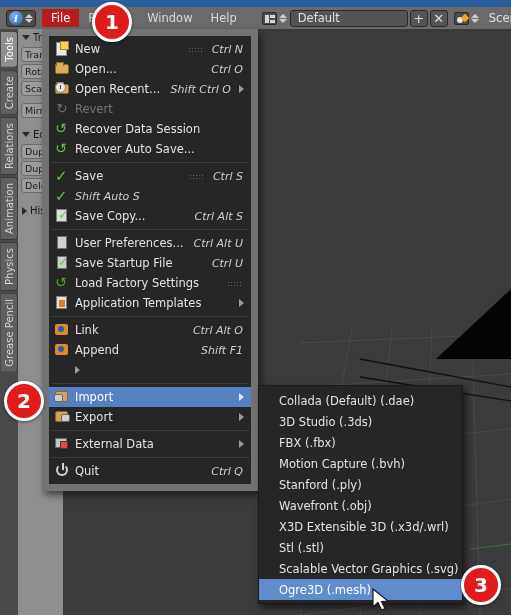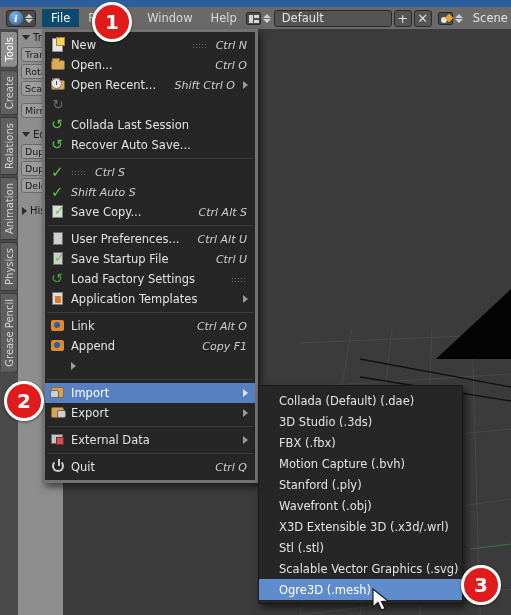--- a/index.html
+++ b/index.html
@@ -40,24 +40,24 @@
     display: block; width: 0; height: 0; border-left: 4px solid transparent;
     border-right: 4px solid transparent;
   }
   .spin i.up { border-bottom: 4px solid #cfcfcf; margin-bottom: 1px; }
   .spin i.dn { border-top: 4px solid #cfcfcf; }
 
   .menu-label {
     font-size: 11.5px; color: #d8d8d8; padding: 2px 9px; height: 18px;
     display: flex; align-items: center; cursor: default;
   }
-  .menu-label.active { background: #0c4a6e; color: #fff; }
+  .menu-label.active { background: #b91c1c; color: #fff; }
 
   .screen-sel {
-    display: flex; align-items: center; margin-left: 0; height: 18px;
+    display: flex; align-items: center; margin-left: 16px; height: 18px;
   }
   .sq-ico {
     width: 15px; height: 13px; background: #4b4b4b; border: 1px solid #2a2a2a;
     border-radius: 2px; position: relative; display:inline-block;
   }
   .sq-ico::before {
     content: ''; position: absolute; left: 2px; top: 2px;
     width: 4px; height: 8px; background: #d6d6d6;
   }
   .sq-ico::after {
@@ -126,21 +126,21 @@
   .tbtn {
     margin: 2px 3px; height: 15px; background: #9c9c9c;
     border: 1px solid #6b6b6b; border-radius: 3px;
     font-size: 9.5px; color: #1a1a1a; padding-left: 3px;
     display: flex; align-items: center; overflow: hidden; white-space: nowrap;
   }
 
   
   .menu {
     position: absolute; left: 42px; top: 29px; width: 216px;
-    background: #262626; border: 3px solid #737373;
+    background: #262626; border: 7px solid #737373;
     box-shadow: 3px 4px 7px rgba(0,0,0,.55);
     padding: 3px 0 3px 0; z-index: 40;
   }
   .mi {
     position: relative; height: 20px; display: flex; align-items: center;
     padding-left: 4px; font-size: 11.5px; color: #e3e3e3;
   }
   .mi.hl { background: #5680c2; color: #fff; }
   .mi.dis { color: #737373; }
   .mi .ico {
@@ -336,42 +336,44 @@
         </span>
       <span class="lbl">Open Recent...</span>
       <span class="key">Shift Ctrl O</span>
       <span class="arrow"></span>
     </div>
 
     <div class="mi dis">
       <span class="ico">
           <i class="ic-rev">↻</i>
         </span>
+      <span class="lbl">Revert</span>
     </div>
 
     <div class="mi">
       <span class="ico">
           <i class="ic-recov">↺</i>
         </span>
-      <span class="lbl">Collada Last Session</span>
+      <span class="lbl">Recover Data Session</span>
     </div>
 
     <div class="mi">
       <span class="ico">
           <i class="ic-recov">↺</i>
         </span>
       <span class="lbl">Recover Auto Save...</span>
     </div>
 
     <div class="msep"></div>
 
     <div class="mi">
       <span class="ico">
           <i class="ic-check">✓</i>
         </span>
+      <span class="lbl">Save</span>
       <span class="grip"></span>
       <span class="key">Ctrl S</span>
     </div>
 
     <div class="mi">
       <span class="ico">
           <i class="ic-check">✓</i>
         </span>
       <span class="key">Shift Auto S</span>
     </div>
@@ -428,21 +430,21 @@
         </span>
       <span class="lbl">Link</span>
       <span class="key">Ctrl Alt O</span>
     </div>
 
     <div class="mi">
       <span class="ico">
           <i class="ic-link"></i>
         </span>
       <span class="lbl">Append</span>
-      <span class="key">Copy F1</span>
+      <span class="key">Shift F1</span>
     </div>
 
     <div class="mi">
       <span class="ico"></span>
       <span class="arrow"></span>
     </div>
 
     <div class="msep"></div>
 
     <div class="mi hl">

